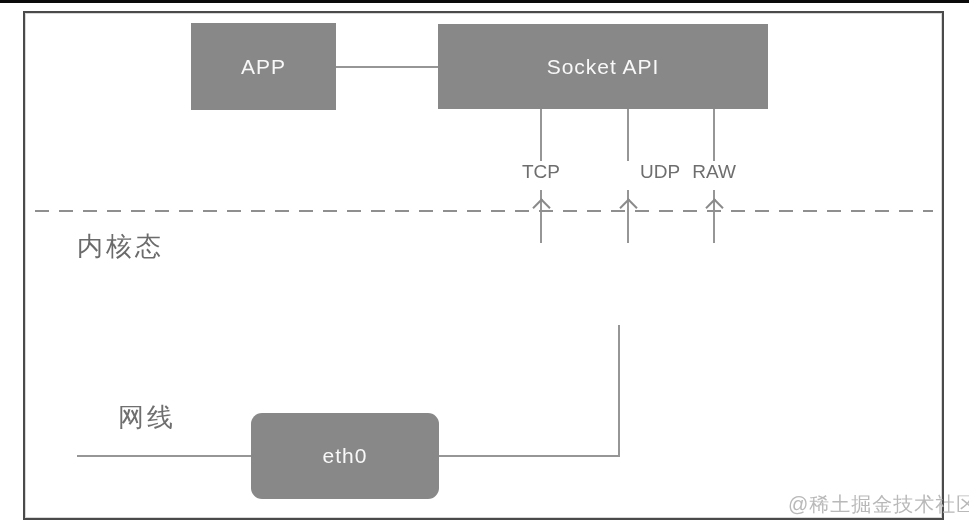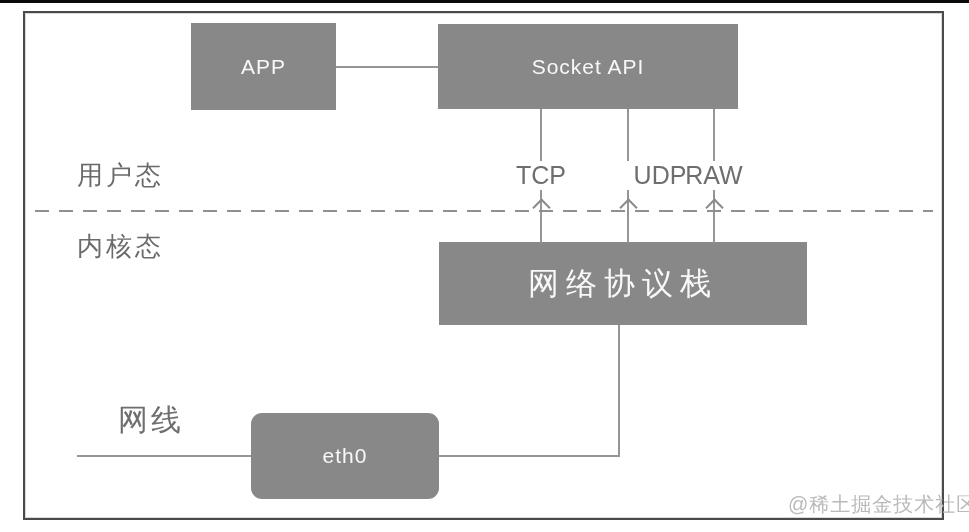--- a/index.html
+++ b/index.html
@@ -29,41 +29,41 @@
     position: absolute;
     background: #888888;
     color: #f8f8f8;
     display: flex;
     align-items: center;
     justify-content: center;
     font-size: 21px;
     letter-spacing: 1px;
   }
   .node-app    { left: 191px; top: 23px;  width: 145px; height: 87px; }
-  .node-socket { left: 438px; top: 24px;  width: 300px; height: 85px; }
+  .node-socket { left: 438px; top: 24px;  width: 330px; height: 85px; }
   .node-stack  { left: 439px; top: 242px; width: 368px; height: 83px; font-size: 31px; letter-spacing: 7px; }
   .node-eth0   { left: 251px; top: 413px; width: 188px; height: 86px; border-radius: 11px; }
   .hline, .vline { position: absolute; background: #969696; }
   .hline { height: 2px; }
   .vline { width: 2px; }
   .line-app-socket { left: 336px; top: 66px;  width: 102px; }
   .line-tcp-top    { left: 540px; top: 109px; height: 52px; }
   .line-udp-top    { left: 627px; top: 109px; height: 52px; }
   .line-raw-top    { left: 713px; top: 109px; height: 52px; }
   .line-tcp-bot    { left: 540px; top: 190px; height: 53px; }
   .line-udp-bot    { left: 627px; top: 190px; height: 53px; }
   .line-raw-bot    { left: 713px; top: 190px; height: 53px; }
   .line-stack-down { left: 618px; top: 325px; height: 132px; }
   .line-stack-eth  { left: 439px; top: 455px; width: 181px; }
   .line-wire       { left: 77px;  top: 455px; width: 174px; }
   .proto-label {
     position: absolute;
     top: 161px;
     transform: translateX(-50%);
-    font-size: 25px;
+    font-size: 19px;
     color: #6e6e6e;
     white-space: nowrap;
   }
   .proto-tcp { left: 541px; }
   .proto-udp { left: 660px; }
   .proto-raw { left: 714px; }
   .arrow-up {
     position: absolute;
     width: 11px; height: 11px;
     border-top: 2px solid #8a8a8a;
@@ -86,21 +86,21 @@
     font-size: 26px;
     color: #6b6b6b;
     letter-spacing: 3px;
     white-space: nowrap;
   }
   .region-user   { top: 158px; }
   .region-kernel { top: 229px; }
   .wire-label {
     position: absolute;
     left: 118px; top: 400px;
-    font-size: 30px;
+    font-size: 26px;
     color: #6f6f6f;
     letter-spacing: 3px;
     white-space: nowrap;
   }
   .watermark {
     position: absolute;
     left: 788px; top: 491px;
     font-size: 20px;
     color: #b9b9b9;
     letter-spacing: 1px;
@@ -115,23 +115,20 @@
   <div class="top-bar"></div>
 
   <div class="frame"></div>
 
   <div class="node node-app">
     <span>APP</span>
   </div>
   <div class="node node-socket">
     <span>Socket API</span>
   </div>
-  <div class="node node-stack">
-    <span>网络协议栈</span>
-  </div>
   <div class="node node-eth0">
     <span>eth0</span>
   </div>
 
   <div class="hline line-app-socket"></div>
   <div class="vline line-tcp-top"></div>
   <div class="vline line-udp-top"></div>
   <div class="vline line-raw-top"></div>
   <div class="vline line-tcp-bot"></div>
   <div class="vline line-udp-bot"></div>
@@ -142,20 +139,19 @@
 
   <div class="arrow-up arrow-tcp"></div>
   <div class="arrow-up arrow-udp"></div>
   <div class="arrow-up arrow-raw"></div>
 
   <div class="proto-label proto-tcp">TCP</div>
   <div class="proto-label proto-udp">UDP</div>
   <div class="proto-label proto-raw">RAW</div>
 
   <div class="dashed-divider"></div>
-  <div class="region-label region-user">用户态</div>
   <div class="region-label region-kernel">内核态</div>
 
   <div class="wire-label">网线</div>
 
   <div class="watermark">@稀土掘金技术社区</div>
 
 </div>
 
 </body></html>

